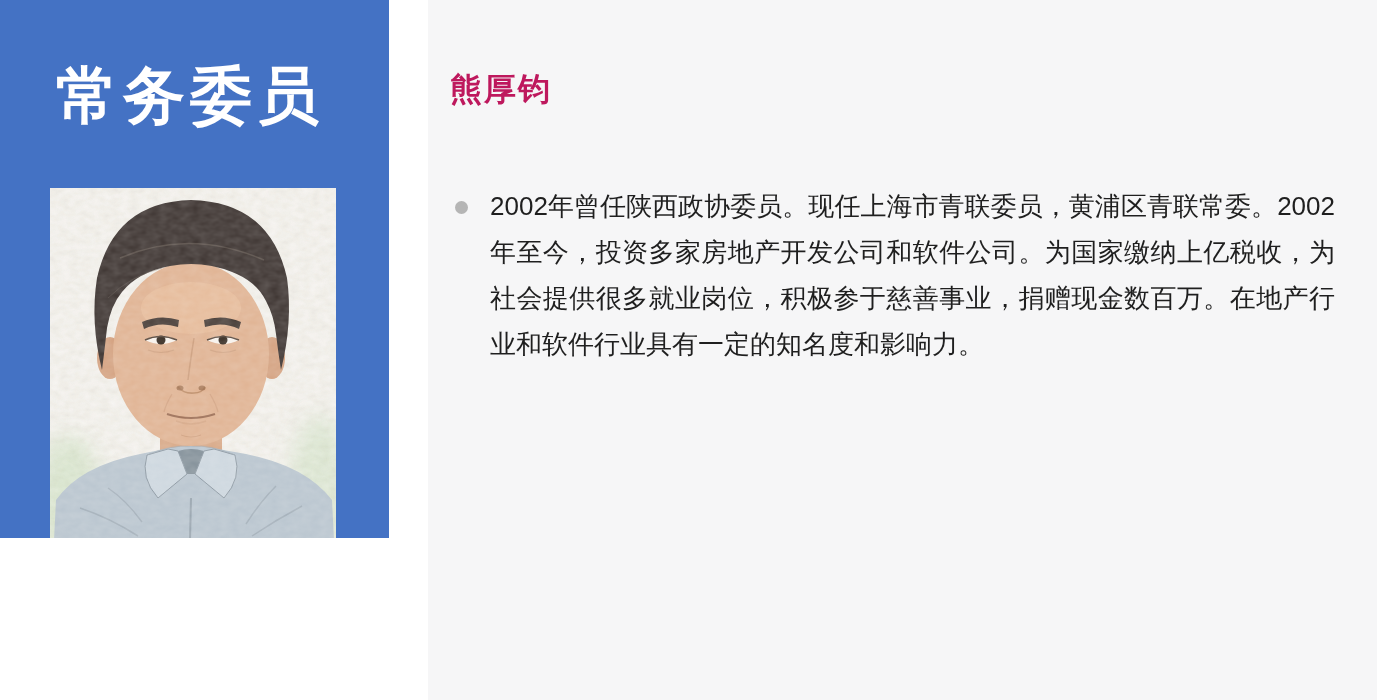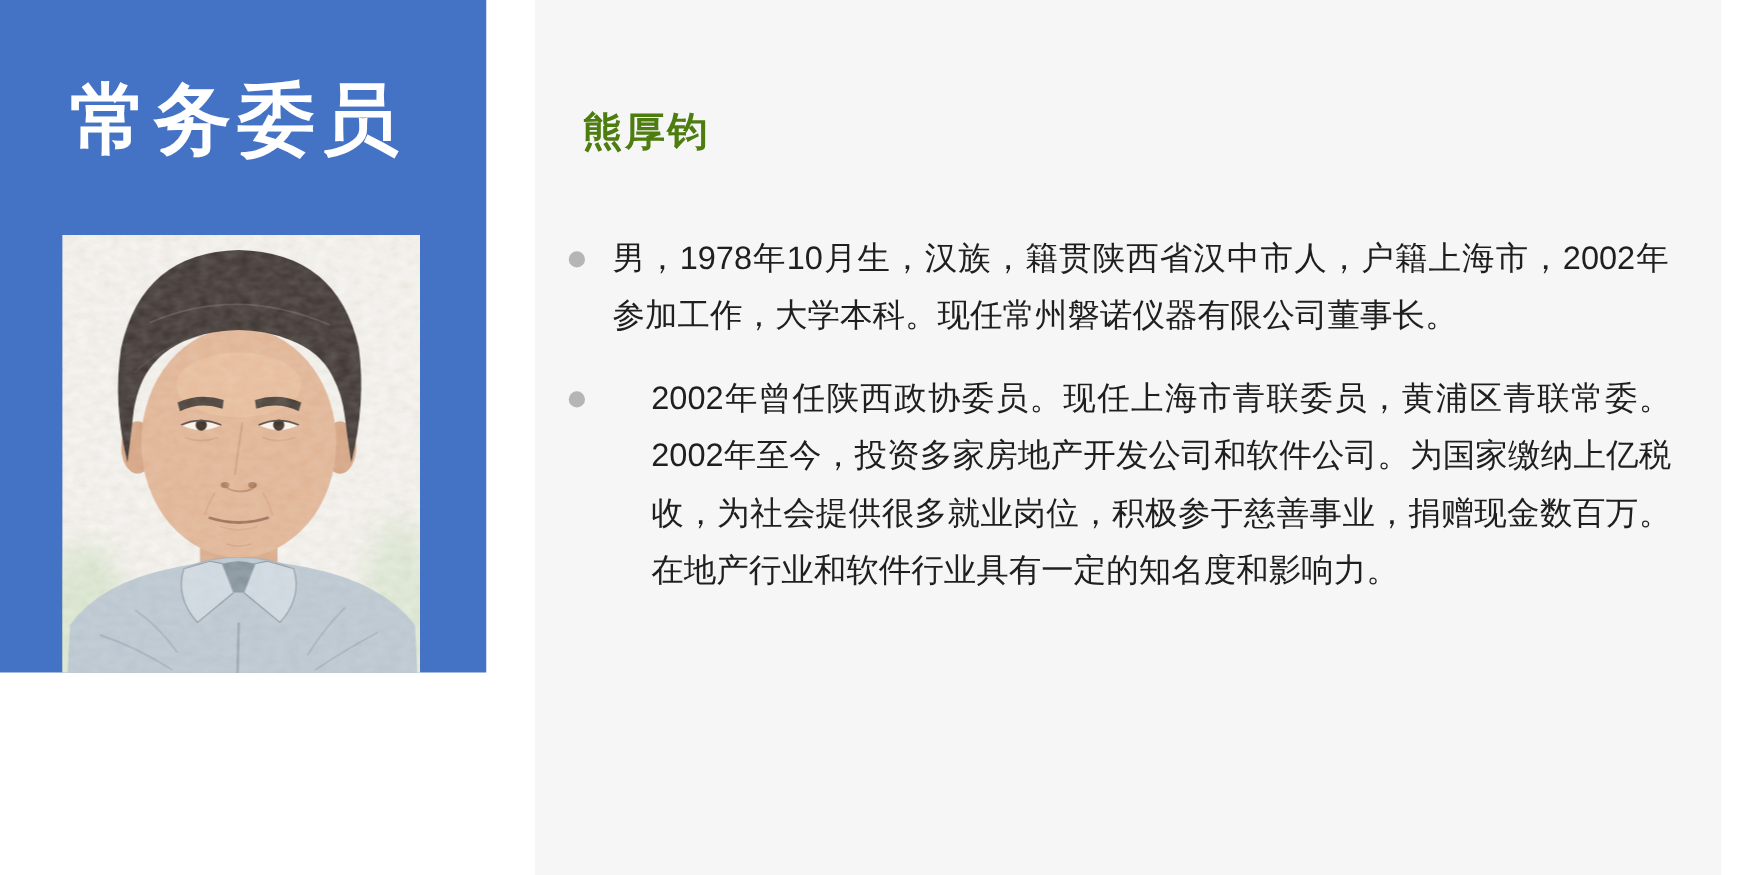--- a/index.html
+++ b/index.html
@@ -24,23 +24,23 @@
     width: 286px; height: 350px;
     background: #efece6; overflow: hidden;
   }
   .photo-frame svg { display: block; }
   .content-panel {
     position: absolute; left: 428px; top: 0;
     width: 949px; height: 700px;
     background: #f6f6f7;
   }
   .person-name {
-    position: absolute; left: 22px; top: 68px; margin: 16px;
+    position: absolute; left: 22px; top: 68px; margin: 0;
     font-size: 32px; letter-spacing: 2px; font-weight: 700;
-    color: #4d7c0f; white-space: nowrap;
+    color: #be185d; white-space: nowrap;
   }
   .bio-list {
     position: absolute; left: 27px; top: 183px;
     width: 882px; margin: 0; padding: 0; list-style: none;
   }
   .bio-item { display: flex; align-items: flex-start; }
   .bio-item + .bio-item { margin-top: 20px; gap: 31px; }
   .bullet-dot {
     flex: 0 0 13px; width: 13px; height: 13px;
     border-radius: 50%; background: #b5b5b5;
@@ -138,22 +138,18 @@
       </svg>
     </figure>
   </aside>
 
   <main class="content-panel">
     <h2 class="person-name">熊厚钧</h2>
 
     <ul class="bio-list">
       <li class="bio-item">
         <span class="bullet-dot"></span>
-        <span class="bio-text">男，1978年10月生，汉族，籍贯陕西省汉中市人，户籍上海市，2002年参加工作，大学本科。现任常州磐诺仪器有限公司董事长。</span>
-      </li>
-      <li class="bio-item">
-        <span class="bullet-dot"></span>
         <span class="bio-text">2002年曾任陕西政协委员。现任上海市青联委员，黄浦区青联常委。2002年至今，投资多家房地产开发公司和软件公司。为国家缴纳上亿税收，为社会提供很多就业岗位，积极参于慈善事业，捐赠现金数百万。在地产行业和软件行业具有一定的知名度和影响力。</span>
       </li>
     </ul>
   </main>
 
 </div>
 
 </body></html>

